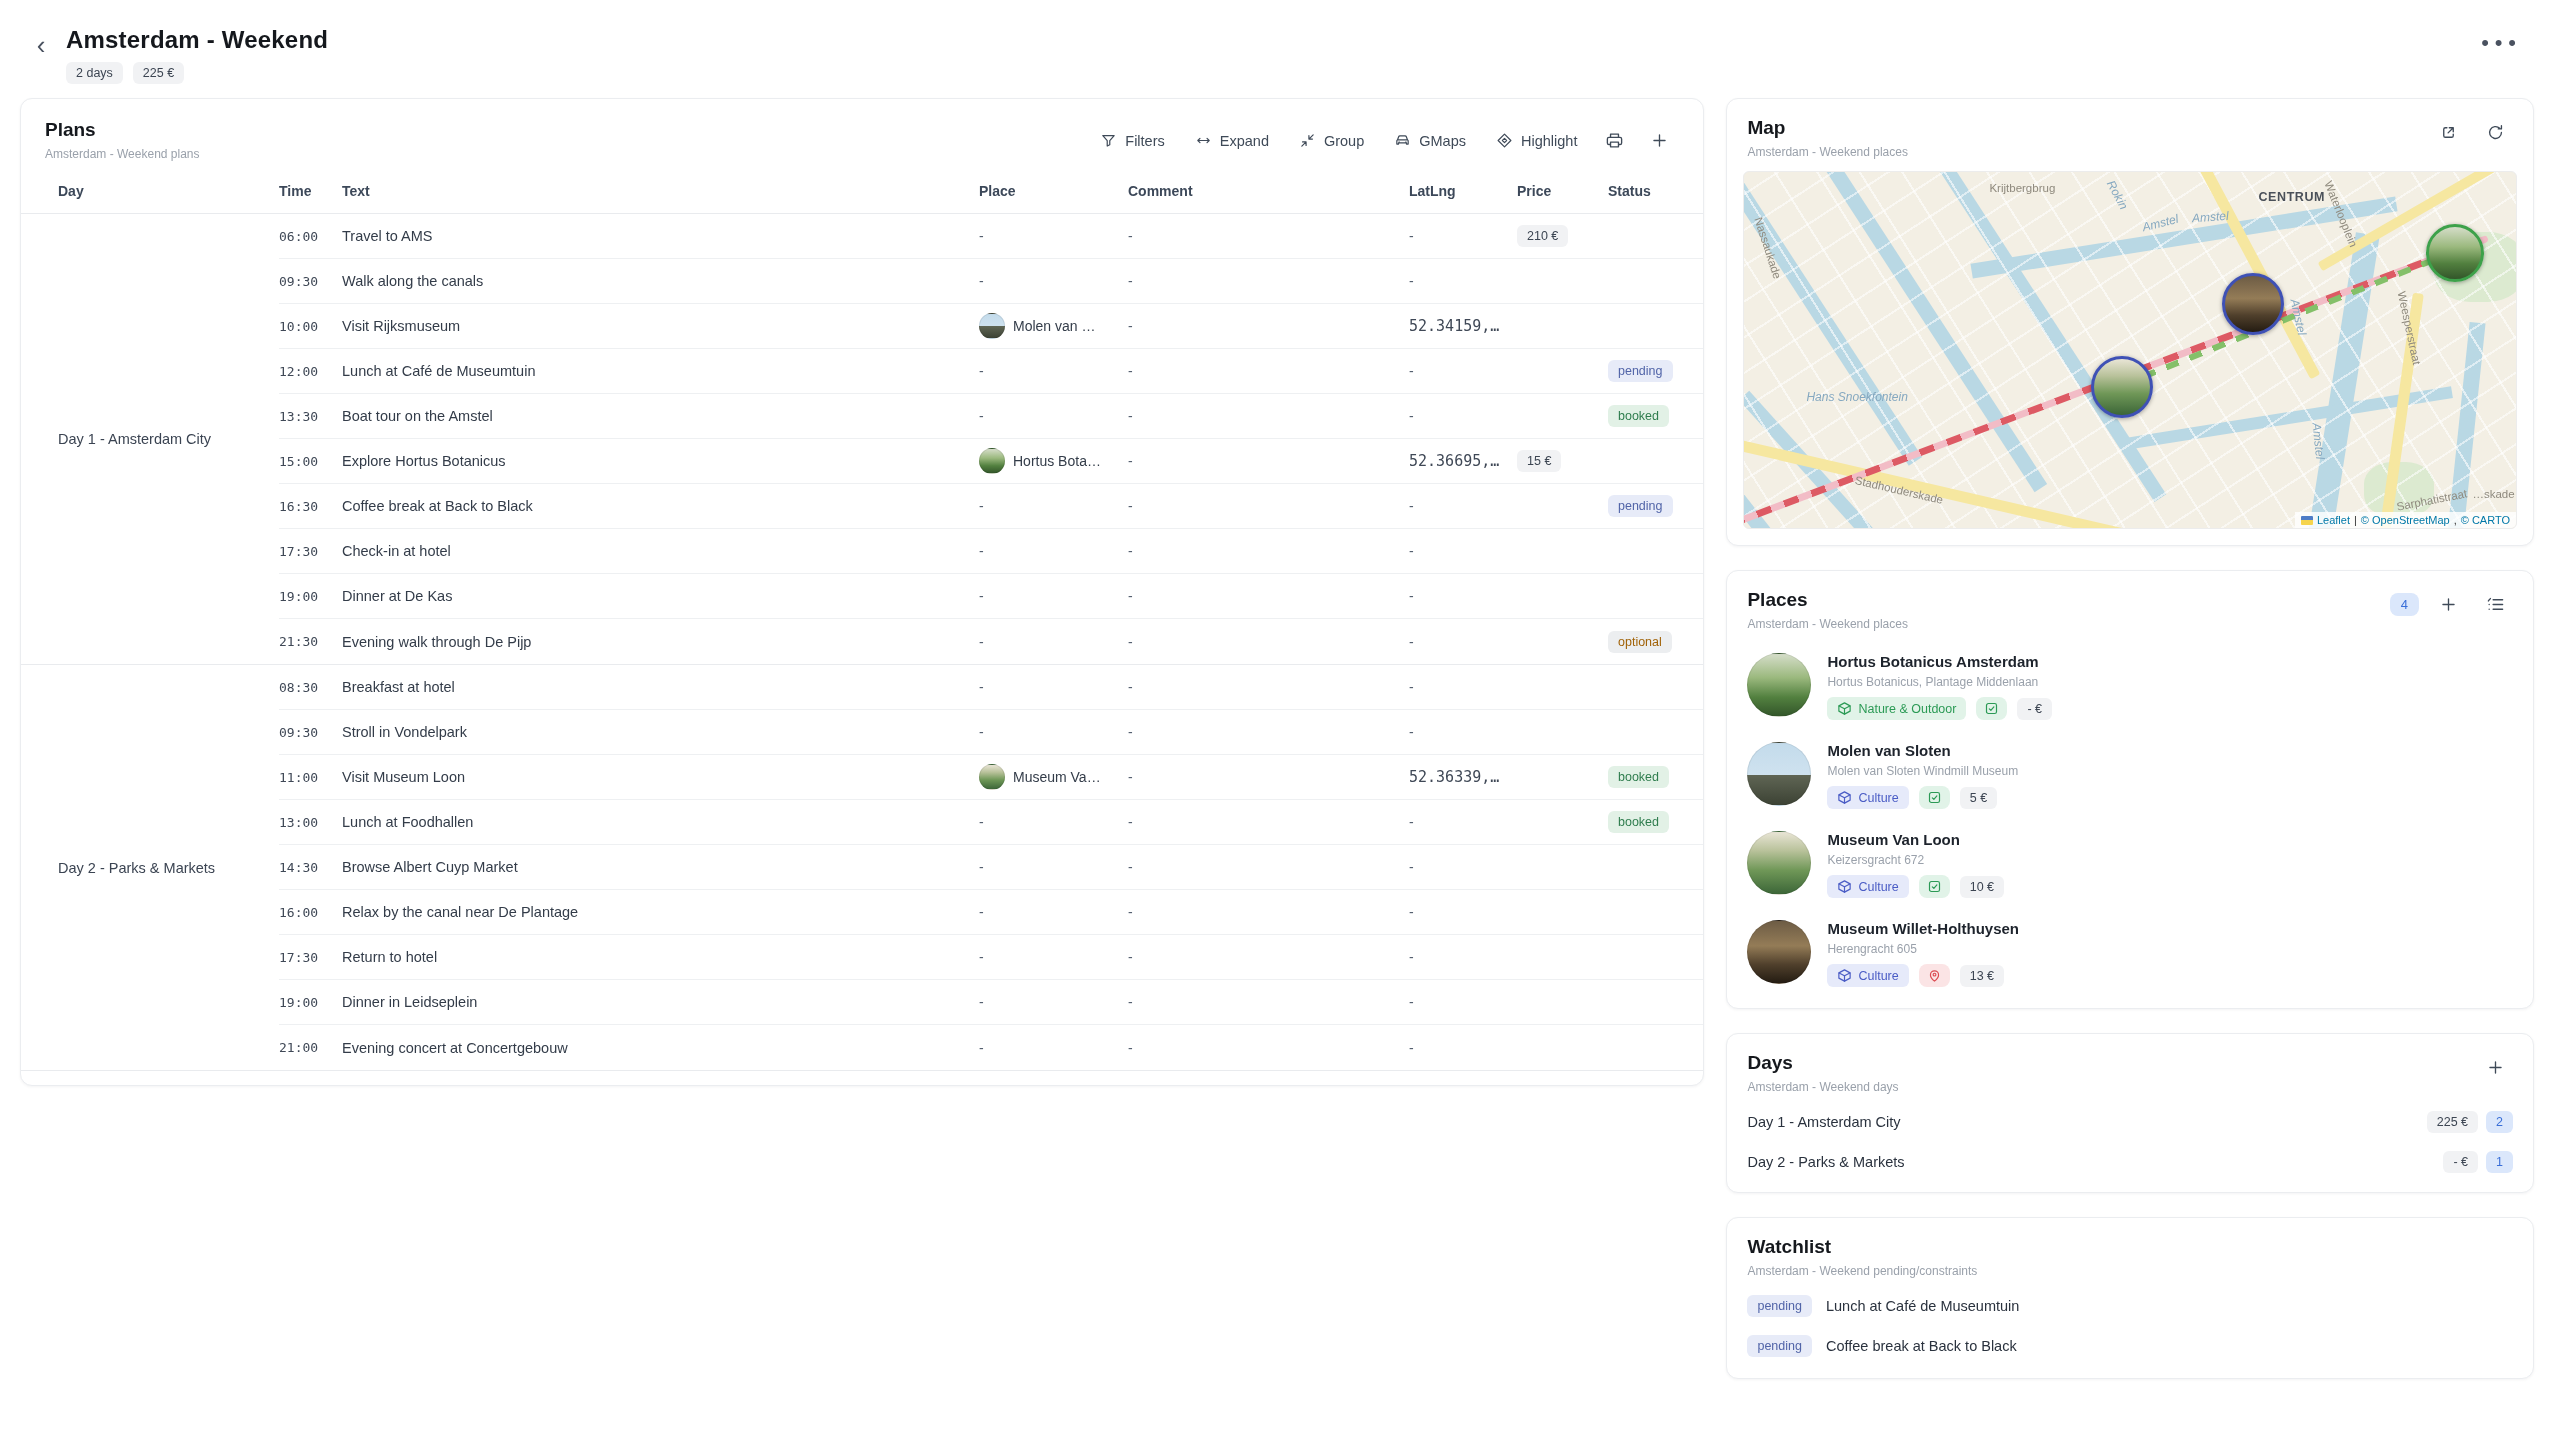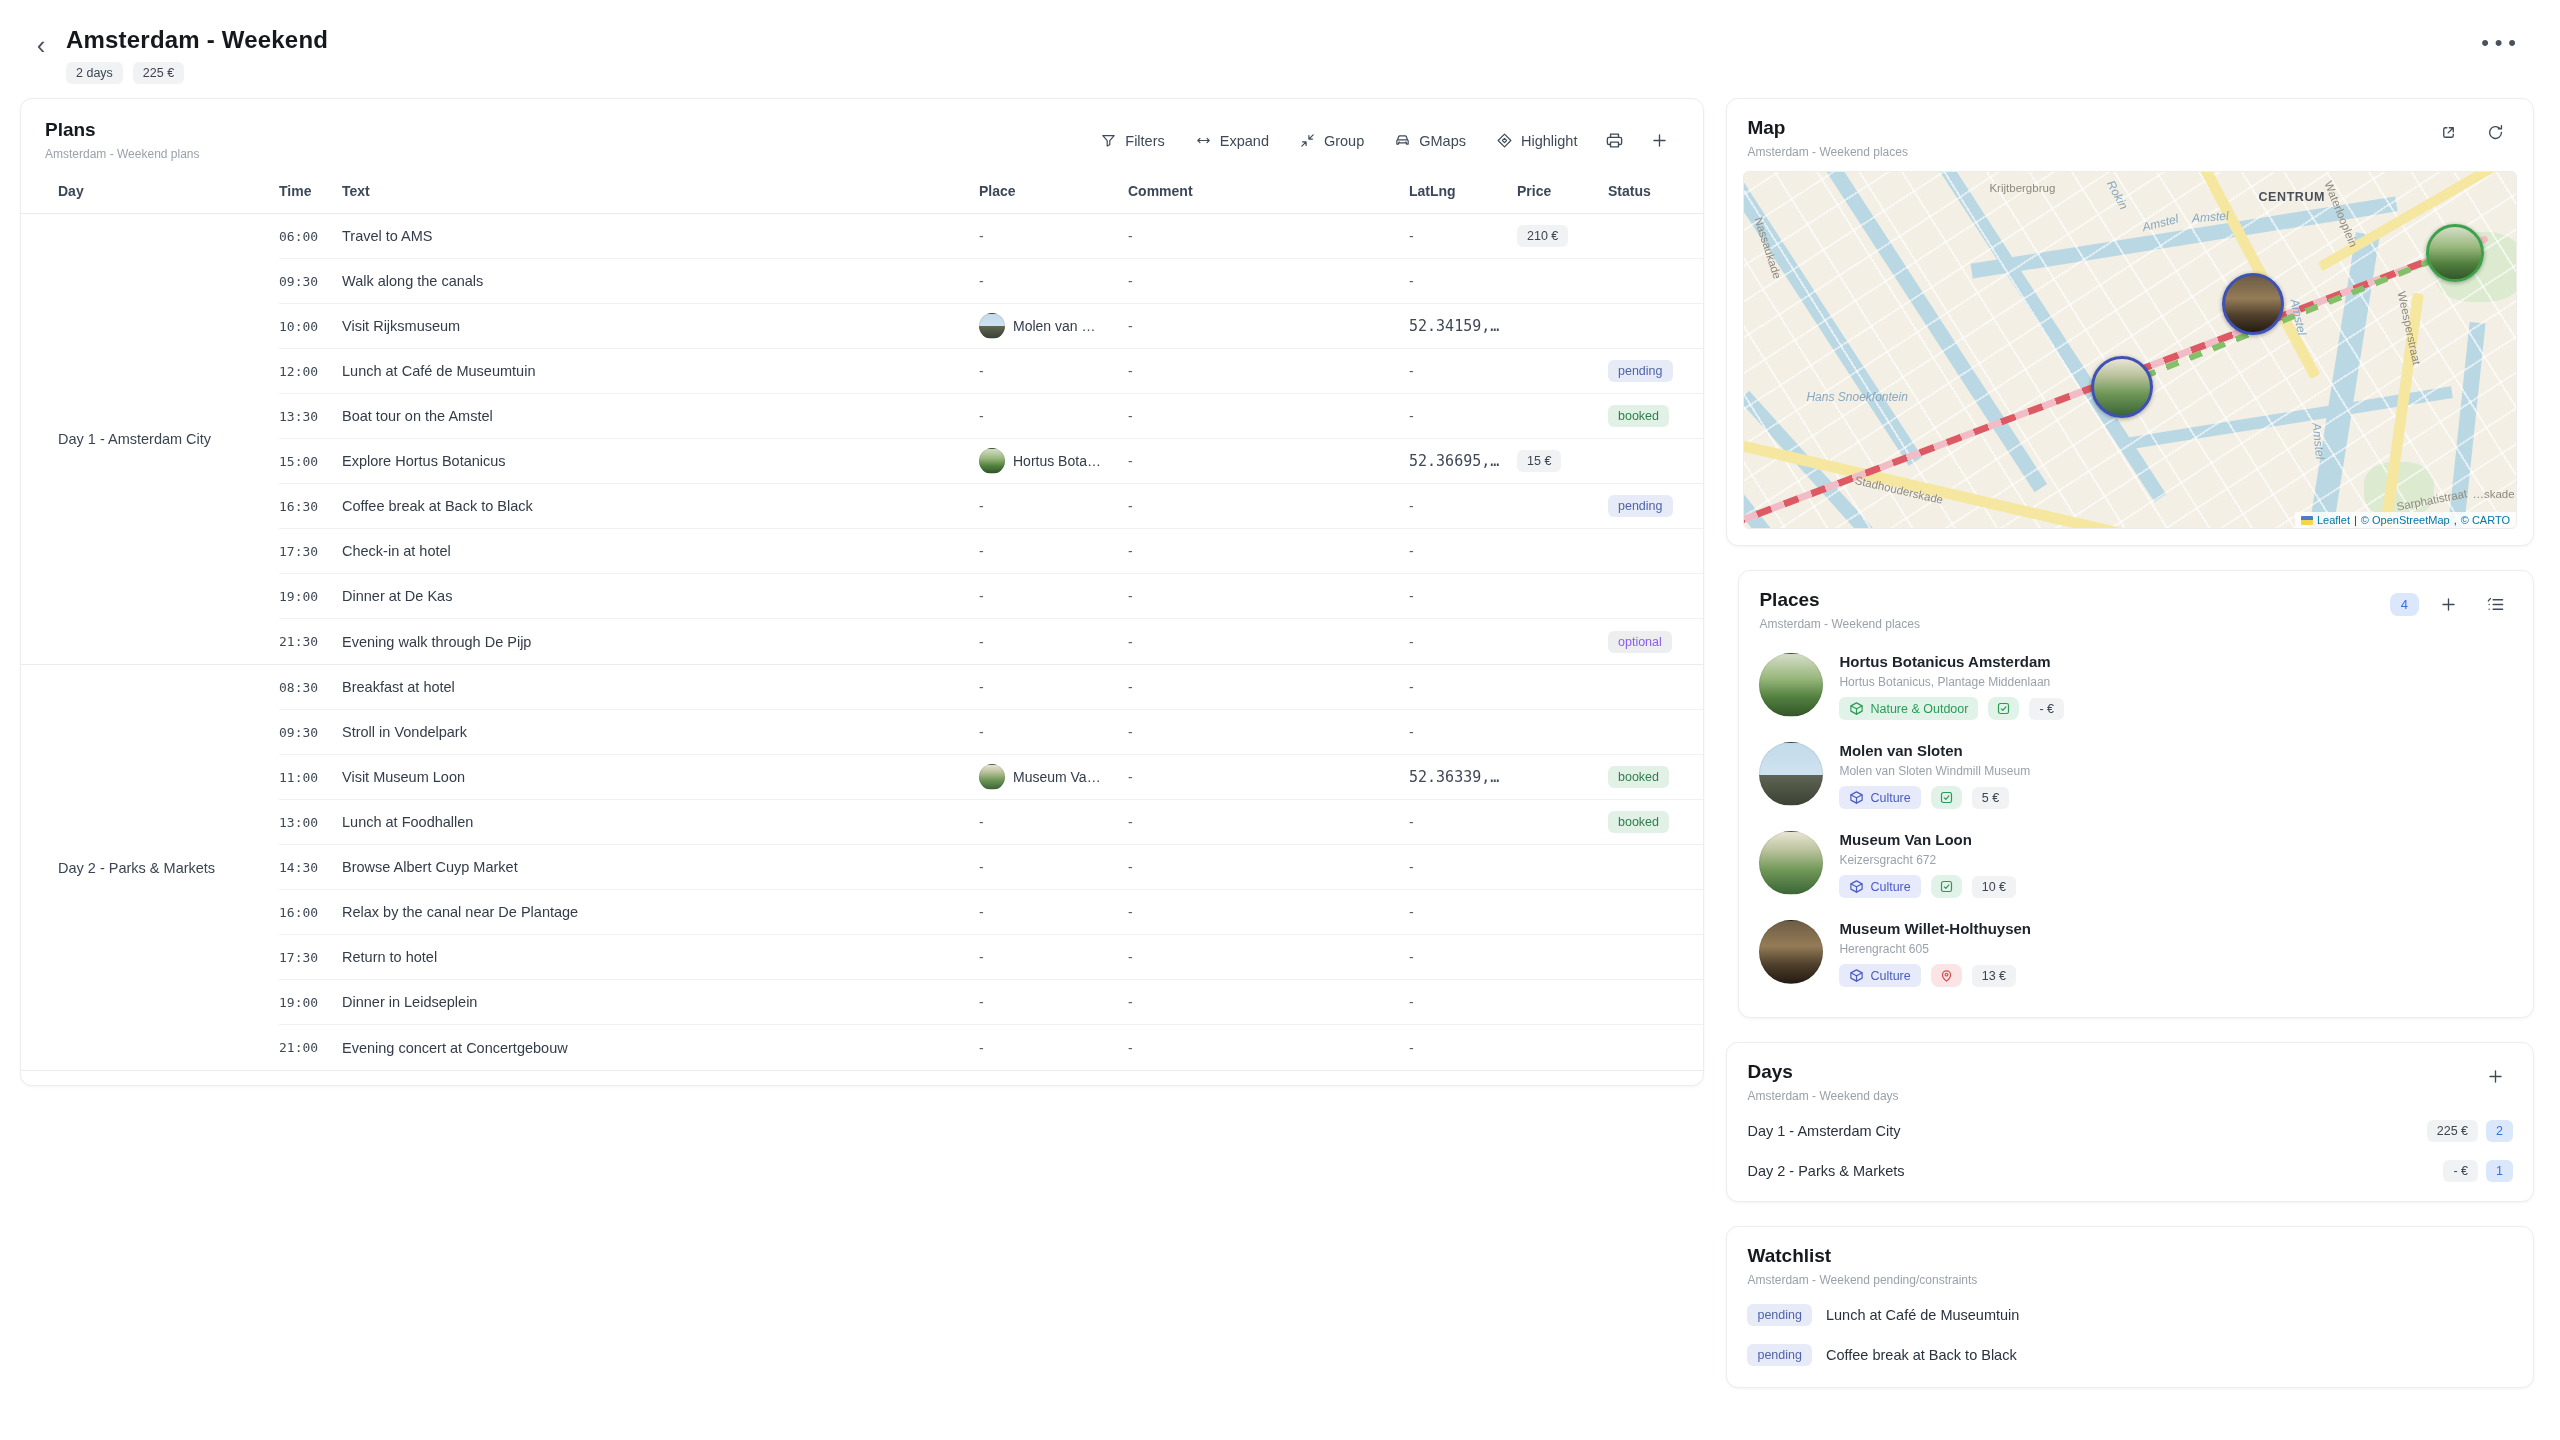--- a/index.html
+++ b/index.html
@@ -42,21 +42,21 @@
   .c-text { font-size:14.5px; color:#333c49; }
   .dash { color:#556070; font-size:14px; }
   .place-cell { display:flex; align-items:center; gap:8px; overflow:hidden; padding-right:10px; }
   .place-thumb { width:26px; height:26px; border-radius:50%; flex:none; border:1px solid rgba(0,0,0,.08); }
   .place-name { font-size:14px; color:#333c49; white-space:nowrap; overflow:hidden; }
   .c-latlng { font-size:15px; color:#3f4856; }
   .pill { display:inline-flex; align-items:center; gap:6px; font-size:12.5px; padding:4px 10px; border-radius:6px; }
   .pill-price { background:#f1f2f4; color:#3c4552; }
   .st-pending { background:#e7ebf8; color:#5164a8; }
   .st-booked { background:#e2f1e6; color:#2f7d4e; }
-  .st-optional { background:#eceef0; color:#8b5cf6; }
+  .st-optional { background:#eceef0; color:#a16207; }
 
   
   .th-windmill { background:linear-gradient(180deg,#c3dbeb 0%,#cfe2ef 52%,#5f6554 52%,#3c4234 100%); }
   .th-garden { background:linear-gradient(180deg,#d5ddc9 0%,#9bb97e 38%,#52803f 70%,#33562a 100%); }
   .th-mansion { background:linear-gradient(180deg,#e9e5d6 0%,#b9c29b 30%,#6f9757 62%,#3c6638 100%); }
   .th-interior { background:linear-gradient(180deg,#6d5c45 0%,#947c57 40%,#50402c 70%,#241c12 100%); }
 
   
   .r-head { display:flex; align-items:flex-start; padding:18px 20px 12px 20px; }
   .r-actions { margin-left:auto; display:flex; align-items:center; gap:12px; }
@@ -484,21 +484,21 @@
           <span class="flag"></span>
           <a>Leaflet</a>
           <span>|</span>
           <a>© OpenStreetMap</a>
             <span>,</span>
           <a>© CARTO</a>
         </div>
       </div>
     </div>
 
-    <div class="card" style="padding-bottom:18px;margin-left:12px;">
+    <div class="card" style="padding-bottom:9px;">
       <div class="r-head">
         <div>
           <div class="sec-title">Places</div>
           <div class="sec-sub">Amsterdam - Weekend places</div>
         </div>
         <div class="r-actions">
           <span class="count-pill">4</span>
           <div class="icon-btn">
             <svg viewBox="0 0 24 24">
                 <path d="M12 5v14M5 12h14"></path>

